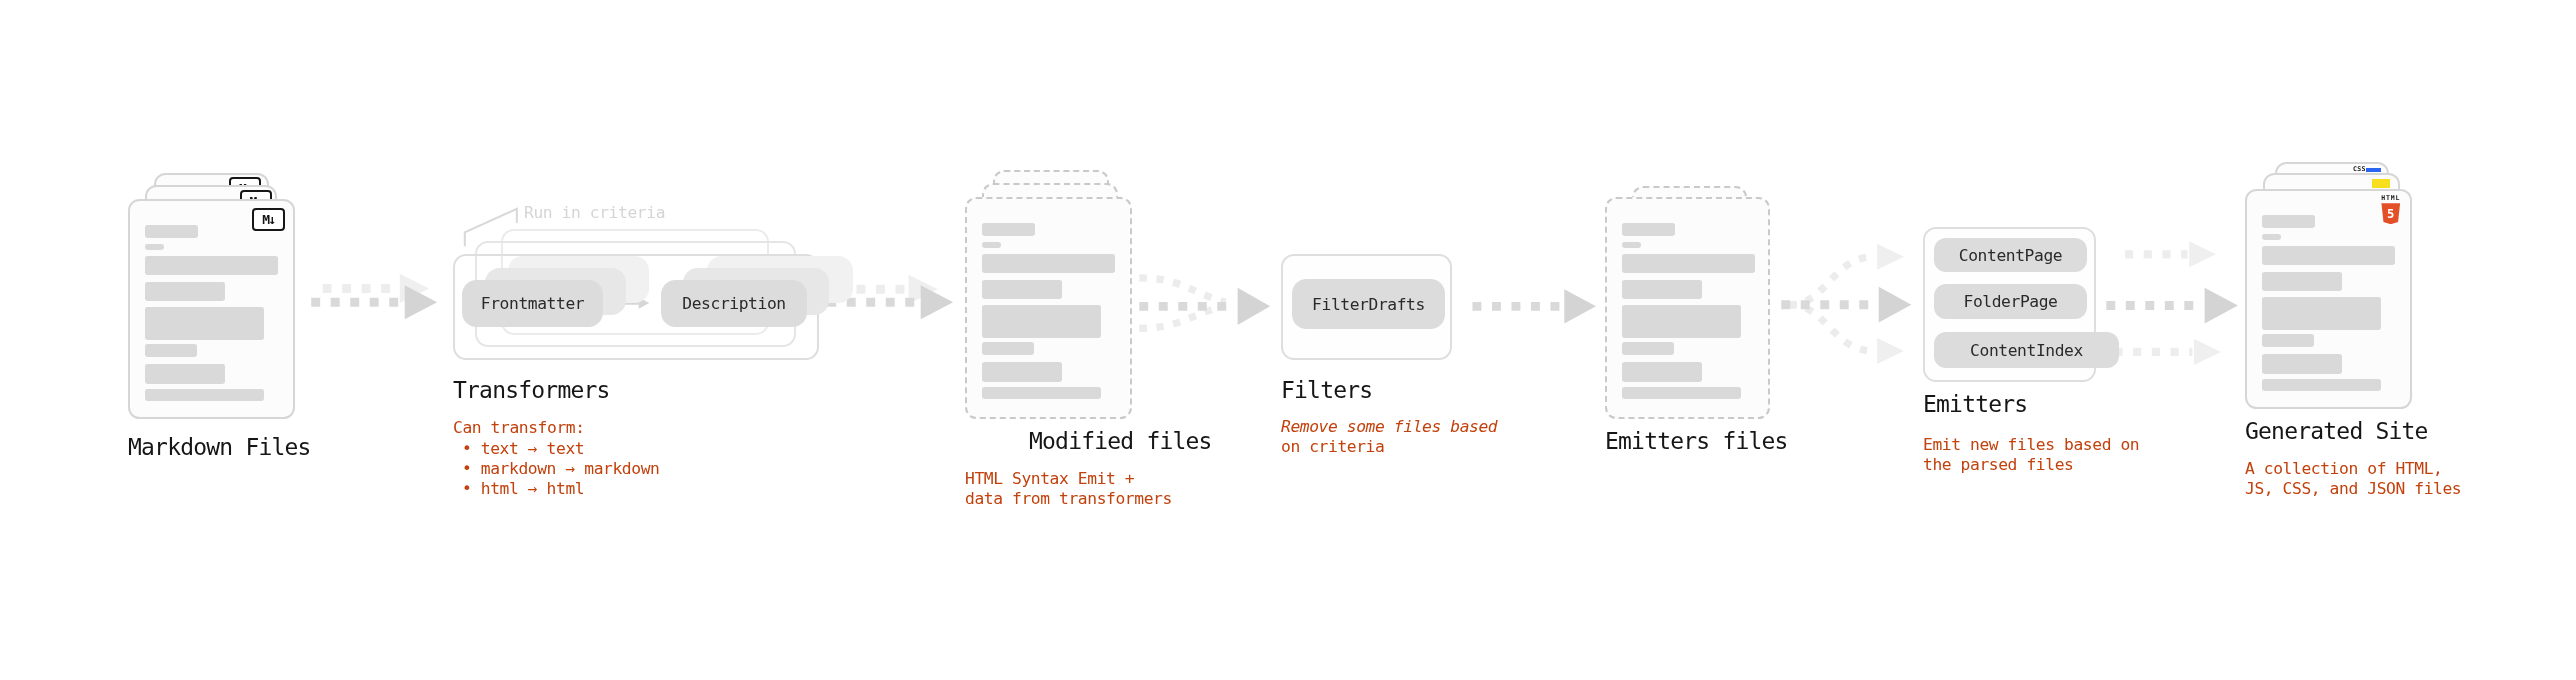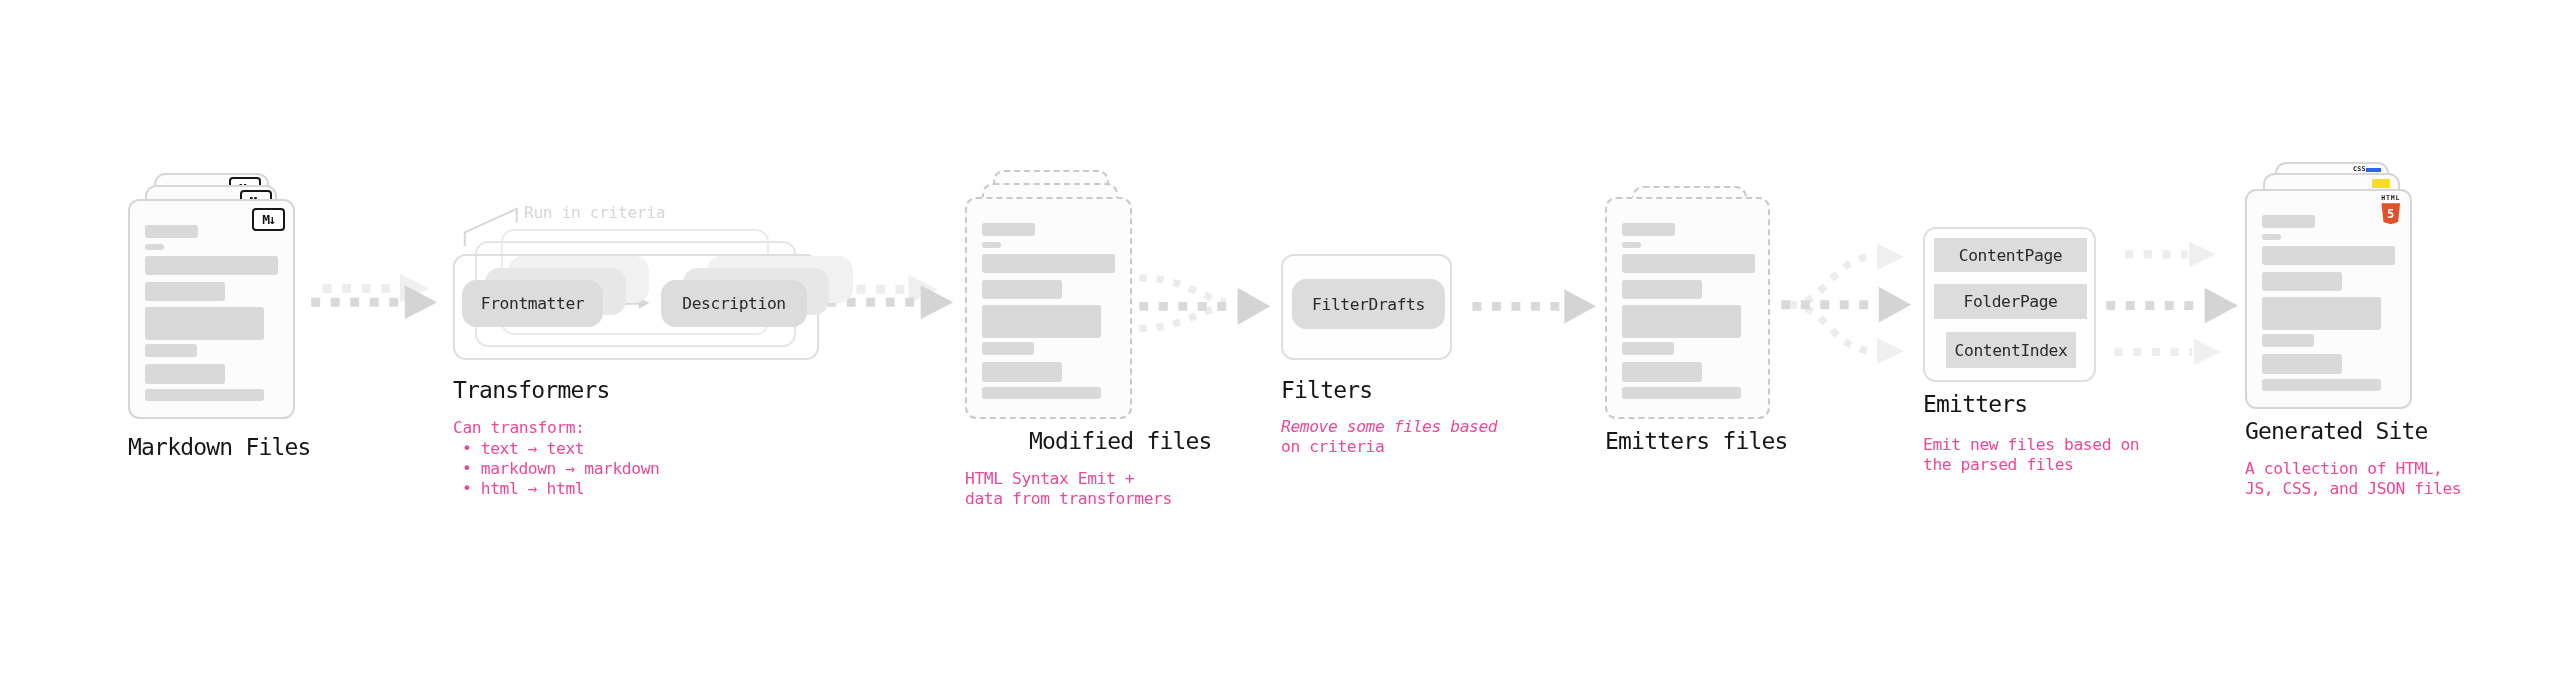--- a/index.html
+++ b/index.html
@@ -52,32 +52,32 @@
   .pill{
     position:absolute;
     background:#dcdcdc;
     border-radius:14.6px;
     display:flex;align-items:center;justify-content:center;
     font-size:16.3px;color:#2a2a2a;
     letter-spacing:-0.4px;
   }
   .pill-ghost1{position:absolute;background:#e7e7e7;border-radius:14.6px;}
   .pill-ghost2{position:absolute;background:#f1f1f1;border-radius:14.6px;}
-  .pill-sm{border-radius:0;}
+  .pill-sm{border-radius:12px;}
   
   .h1{
     position:absolute;
     font-size:23px;line-height:24.4px;
     font-weight:500;color:#161616;
     letter-spacing:-0.8px;white-space:nowrap;
   }
   .body-text{
     position:absolute;
     font-size:16.3px;line-height:20.3px;
-    color:#ec4899;letter-spacing:-0.4px;white-space:nowrap;
+    color:#c2410c;letter-spacing:-0.4px;white-space:nowrap;
   }
   .callout-text{
     position:absolute;
     font-size:16.3px;color:#d5d5d5;
     letter-spacing:-0.4px;white-space:nowrap;
   }
   
   .md-badge{
     position:absolute;
     background:#ffffff;
@@ -250,21 +250,21 @@
       <div class="skel" style="left:15.4px;top:163px;width:80px;height:19.5px;"></div>
       <div class="skel" style="left:15.4px;top:188px;width:119px;height:12.2px;"></div>
     </div>
     <div class="h1" style="left:1605px;top:429px;">Emitters files</div>
   </div>
 
   <div>
     <div class="box" style="left:1923px;top:227px;width:173px;height:155px;"></div>
     <div class="pill pill-sm" style="left:1934px;top:238px;width:153px;height:34px;">ContentPage</div>
     <div class="pill pill-sm" style="left:1934px;top:284px;width:153px;height:35px;">FolderPage</div>
-    <div class="pill pill-sm" style="left:1934px;top:332px;width:130px;height:36px;margin-left:12px;">ContentIndex</div>
+    <div class="pill pill-sm" style="left:1934px;top:332px;width:185px;height:36px;">ContentIndex</div>
     <div class="h1" style="left:1923px;top:392px;">Emitters</div>
     <div class="body-text" style="left:1923px;top:435px;">Emit new files based on</div>
     <div class="body-text" style="left:1923px;top:455px;">the parsed files</div>
   </div>
 
   <div>
     <div class="card" style="left:2275px;top:162px;width:114px;height:73px;">
       <div class="css-badge" style="right:6.5px;top:2.4px;">
         <div class="css-word">CSS</div>
         <div class="css-bar"></div>

